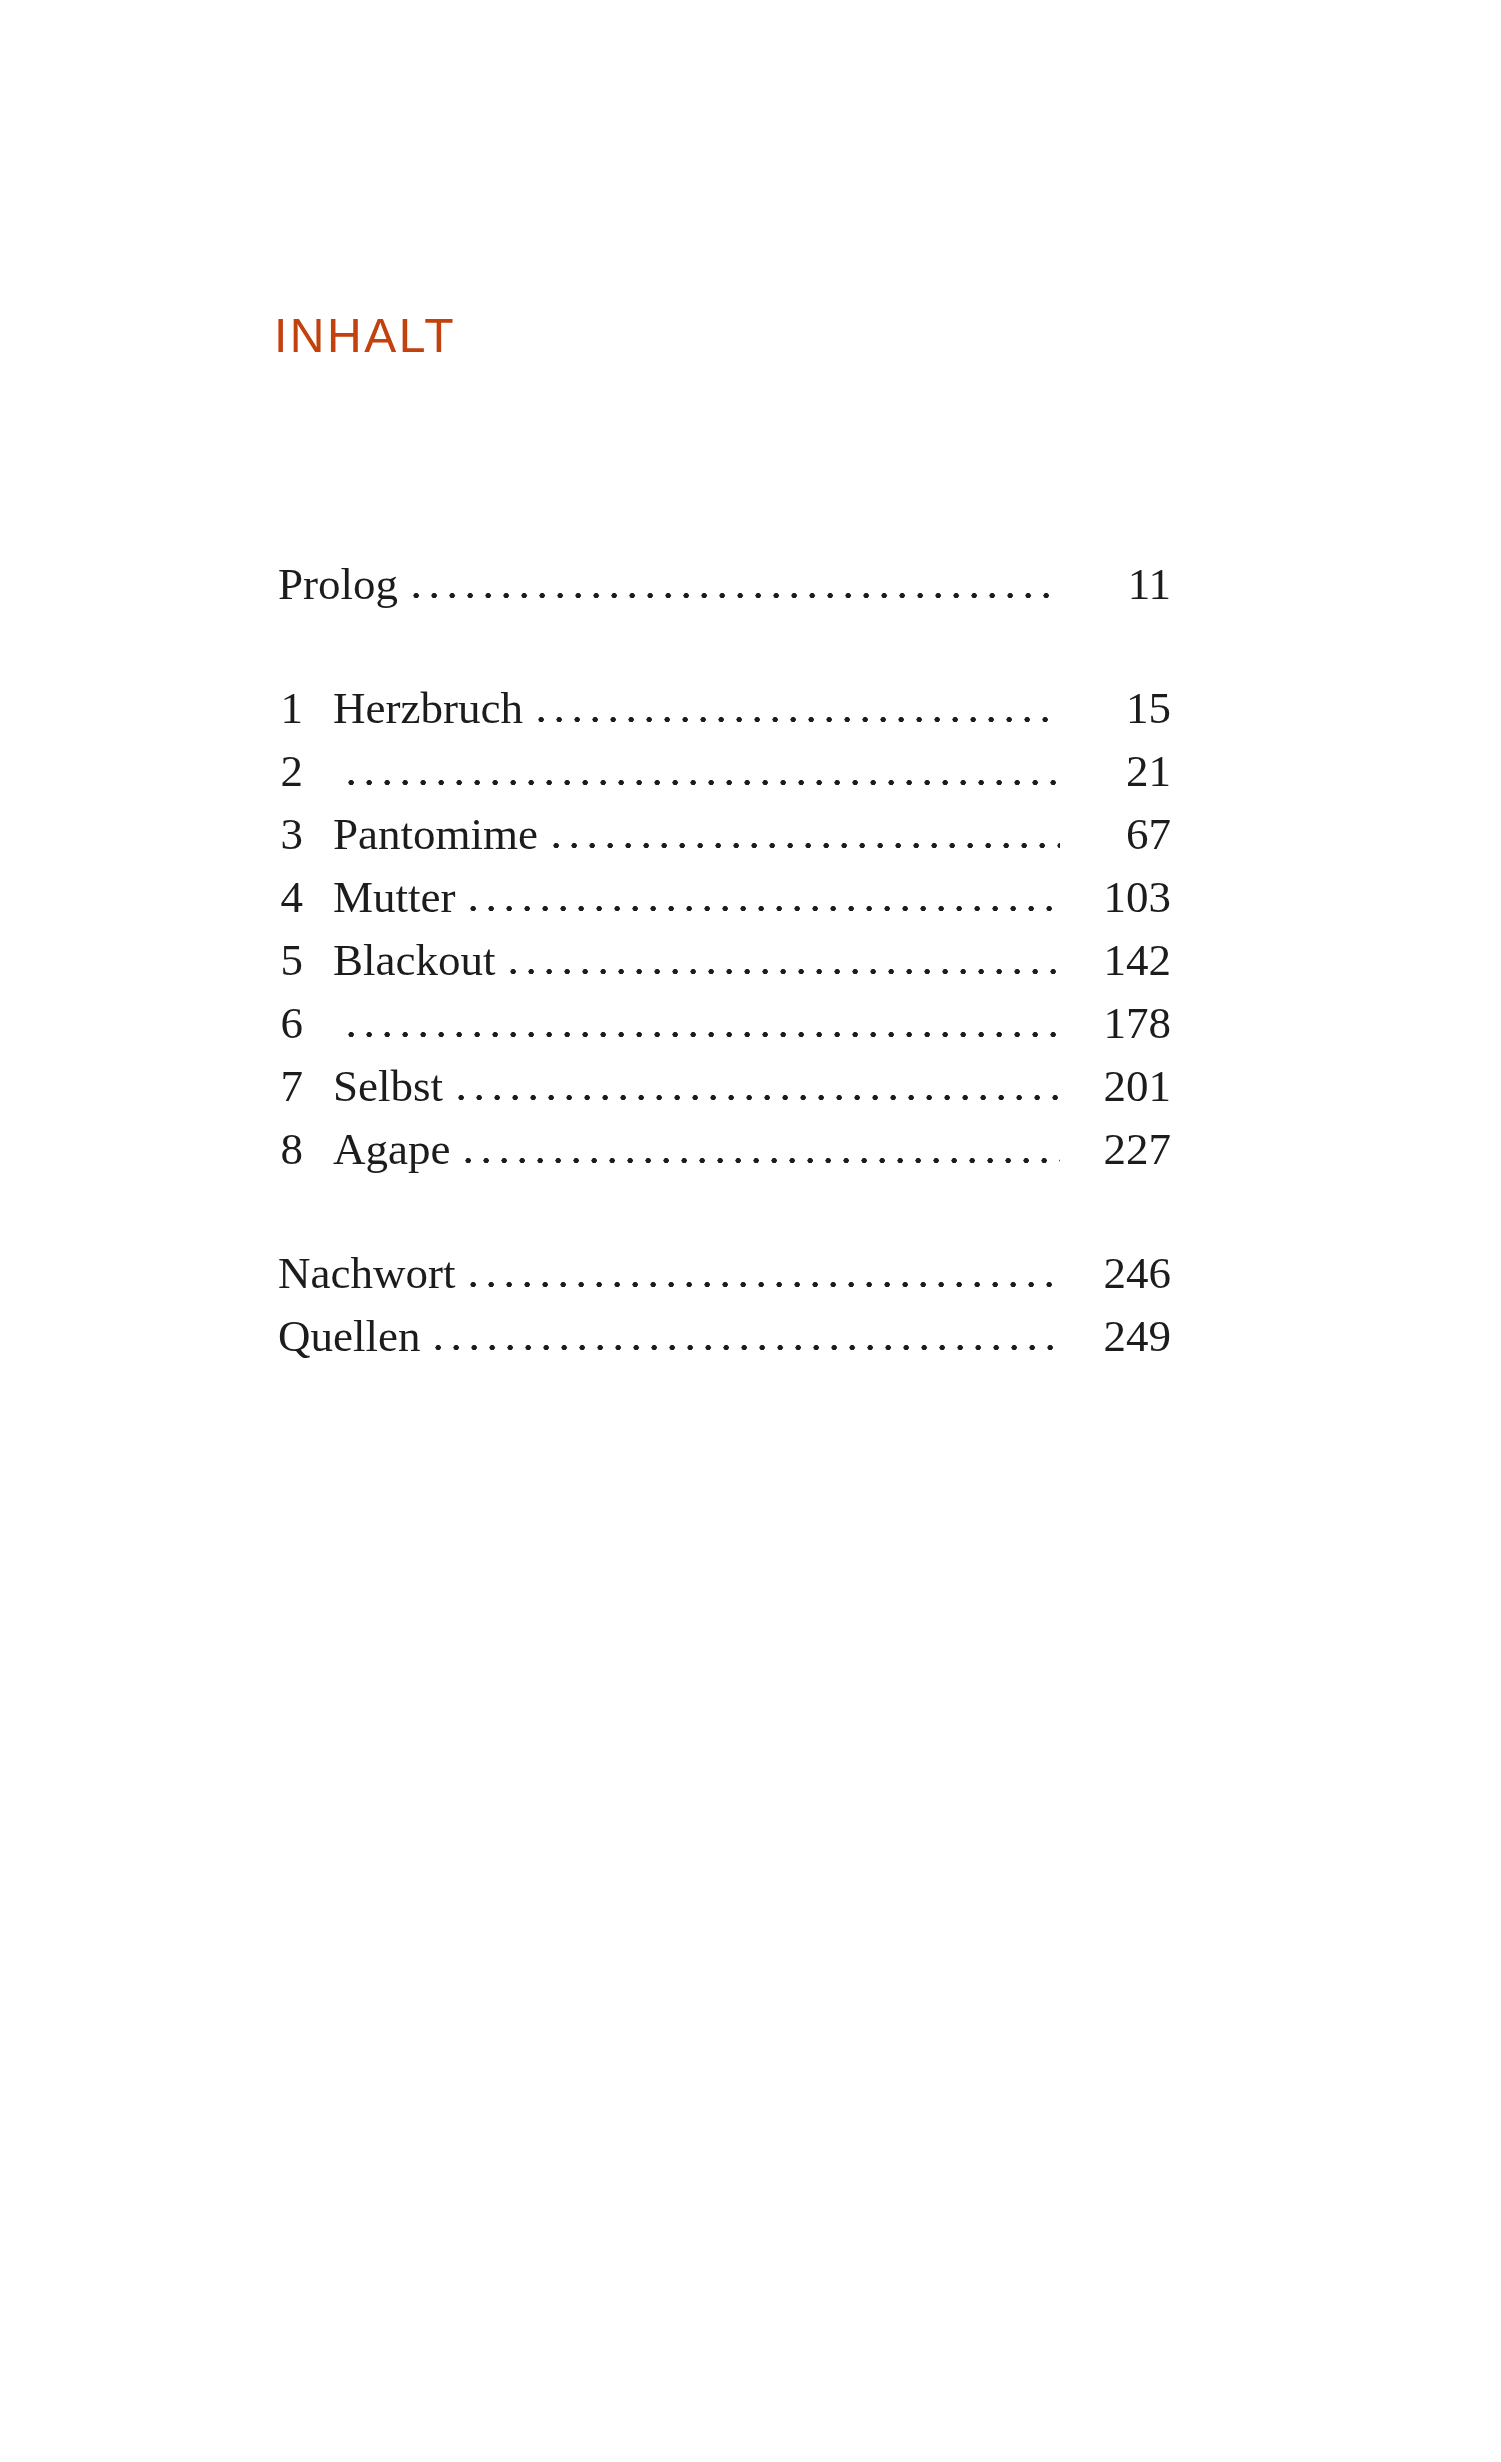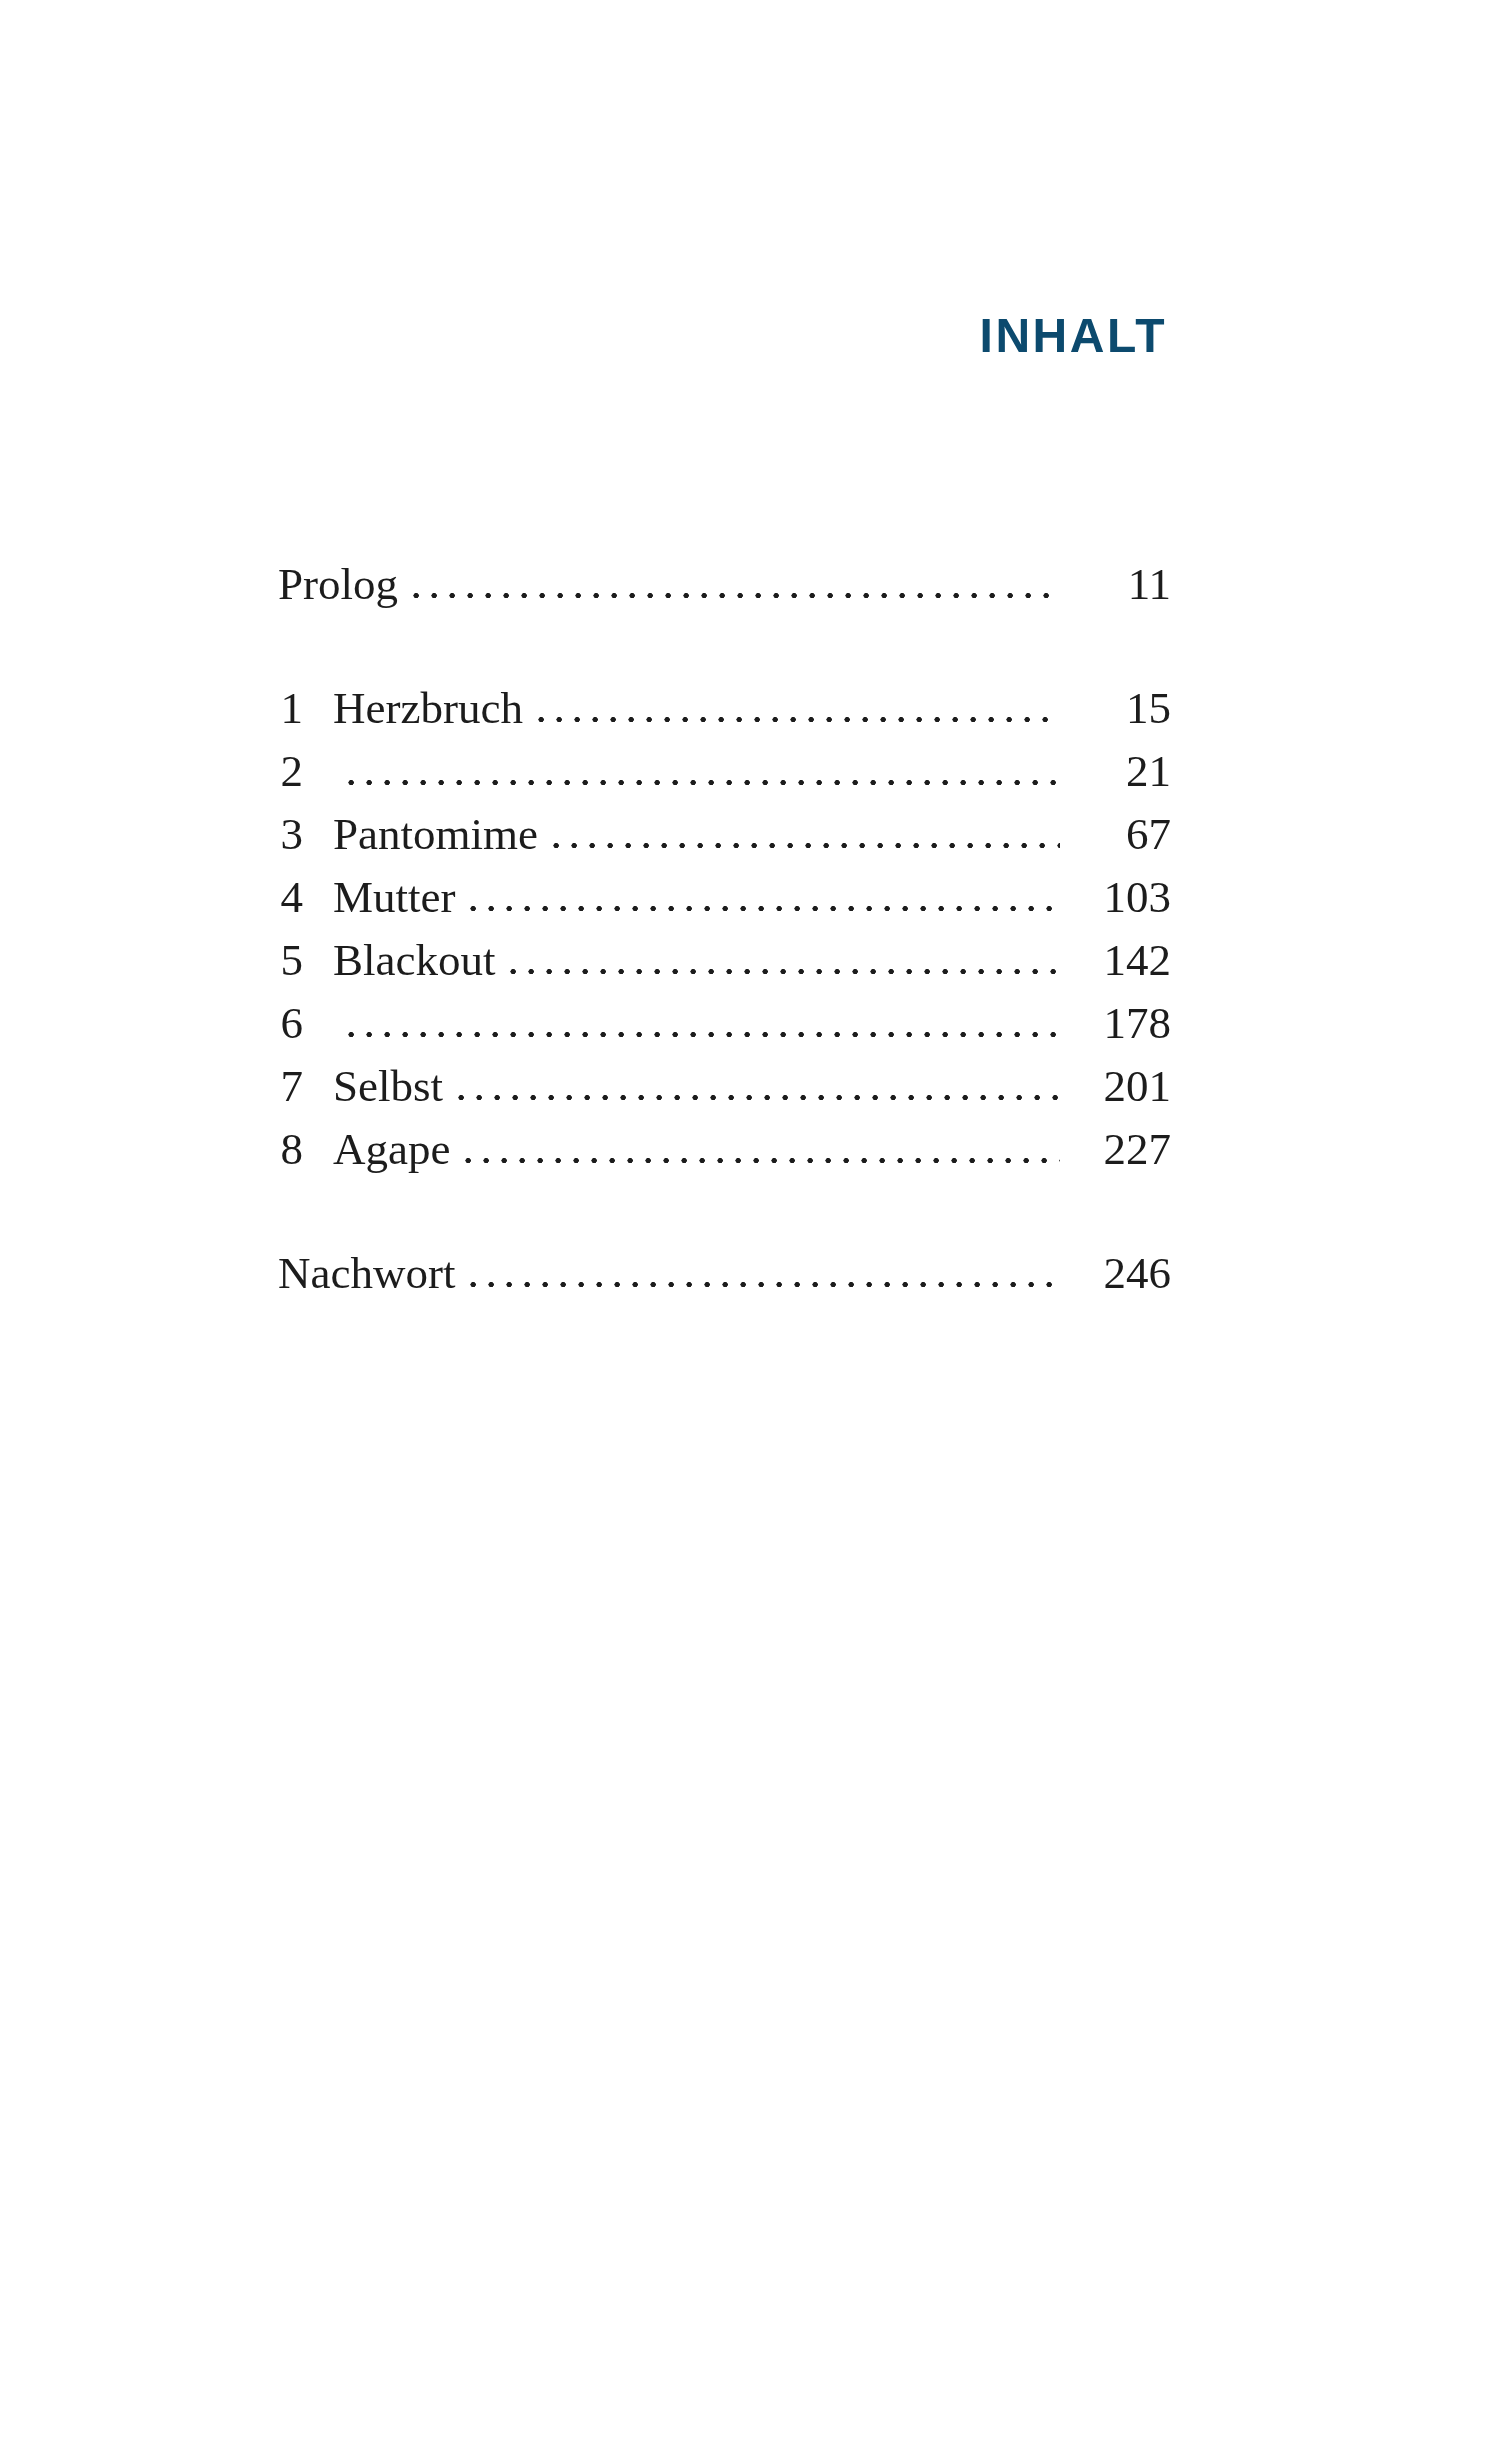--- a/index.html
+++ b/index.html
@@ -21,26 +21,26 @@
     position: absolute;
     inset: 0;
     background: #ffffff;
   }
 
   .title {
     position: absolute;
     top: 308px;
     left: 274px;
     width: 893px;
-    text-align: right;
+    text-align: left;
     font-family: "Liberation Sans", sans-serif;
-    font-weight: 700;
+    font-weight: 400;
     font-size: 48px;
     letter-spacing: 2.5px;
-    color: #0c4a6e;
+    color: #c2410c;
   }
 
   .toc {
     position: absolute;
     left: 278px;
     top: 553px;
     width: 893px;
     font-size: 45px;
     line-height: 63px;
   }
@@ -151,17 +151,22 @@
     </div>
 
     <div class="gap-lg"></div>
 
     <div class="row">
       <span class="label">Nachwort</span>
       <span class="dots"></span>
       <span class="pagenum">246</span>
     </div>
 
+    <div class="row">
+      <span class="label">Quellen</span>
+      <span class="dots"></span>
+      <span class="pagenum">249</span>
+    </div>
 
 
   </div>
 </div>
 
 
 </body></html>

